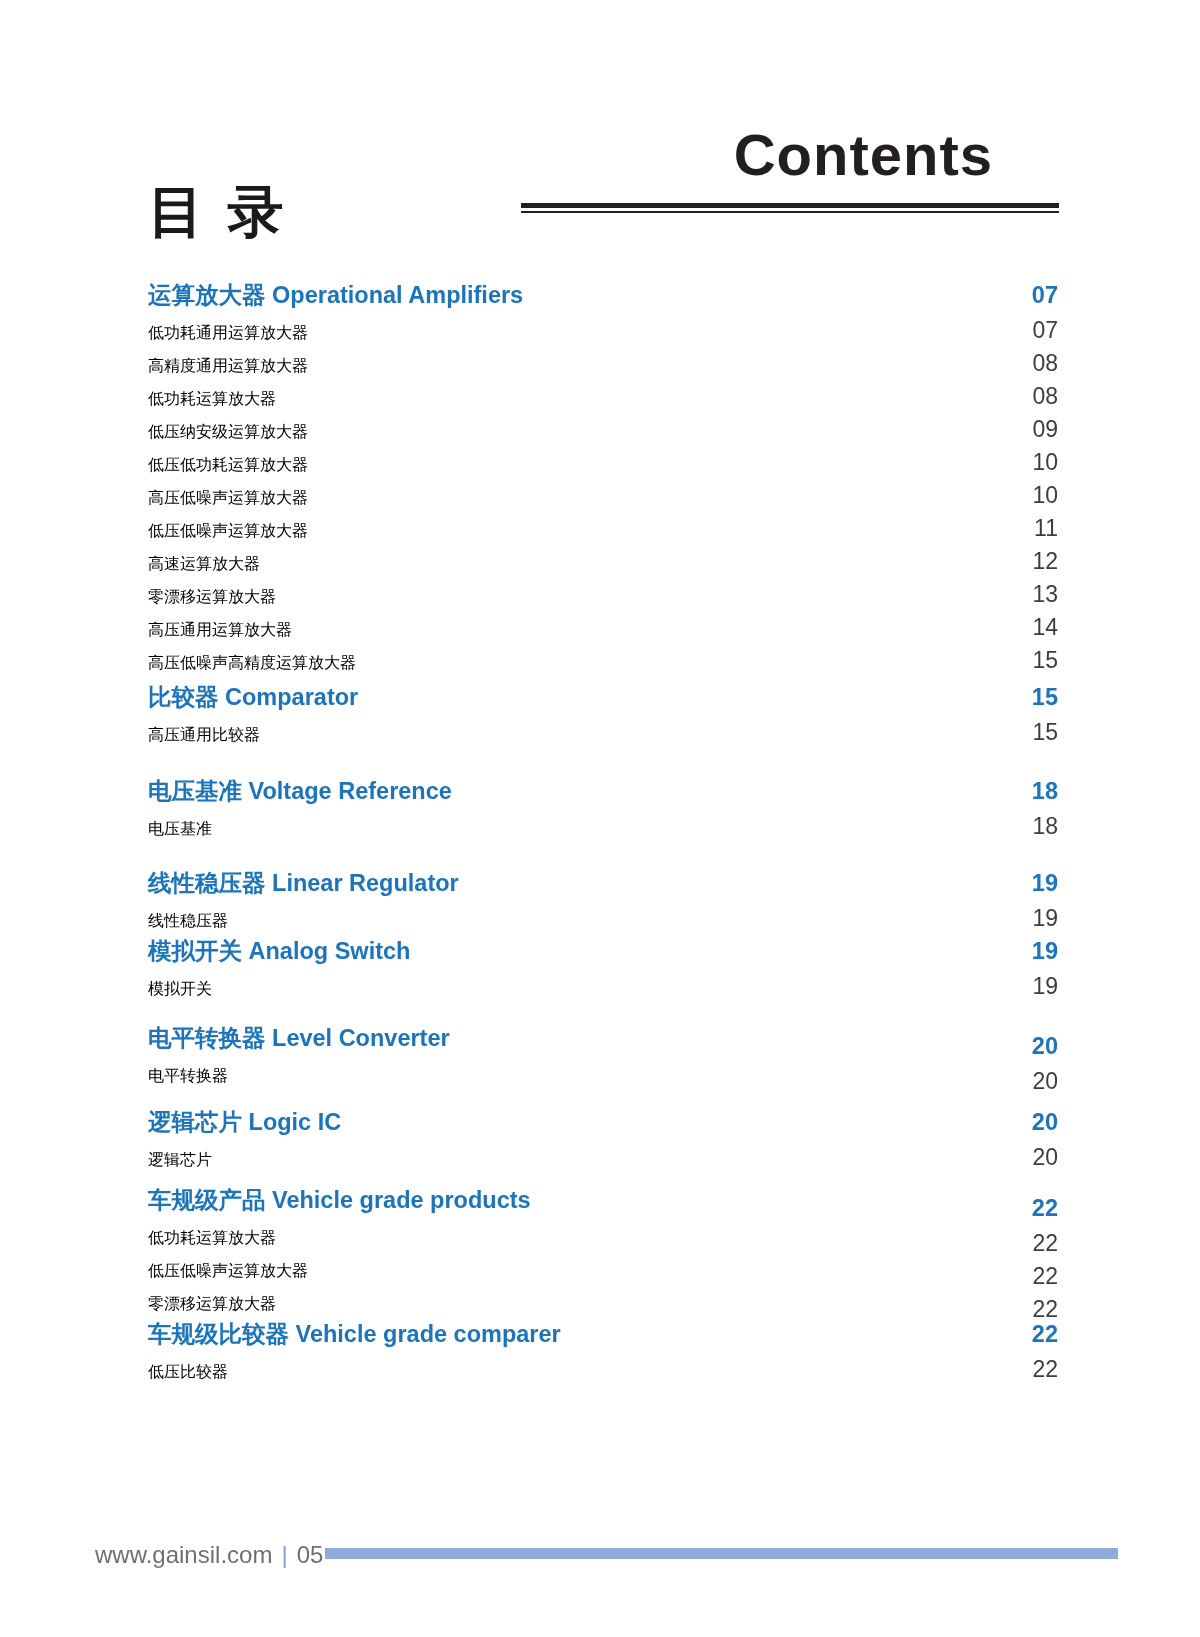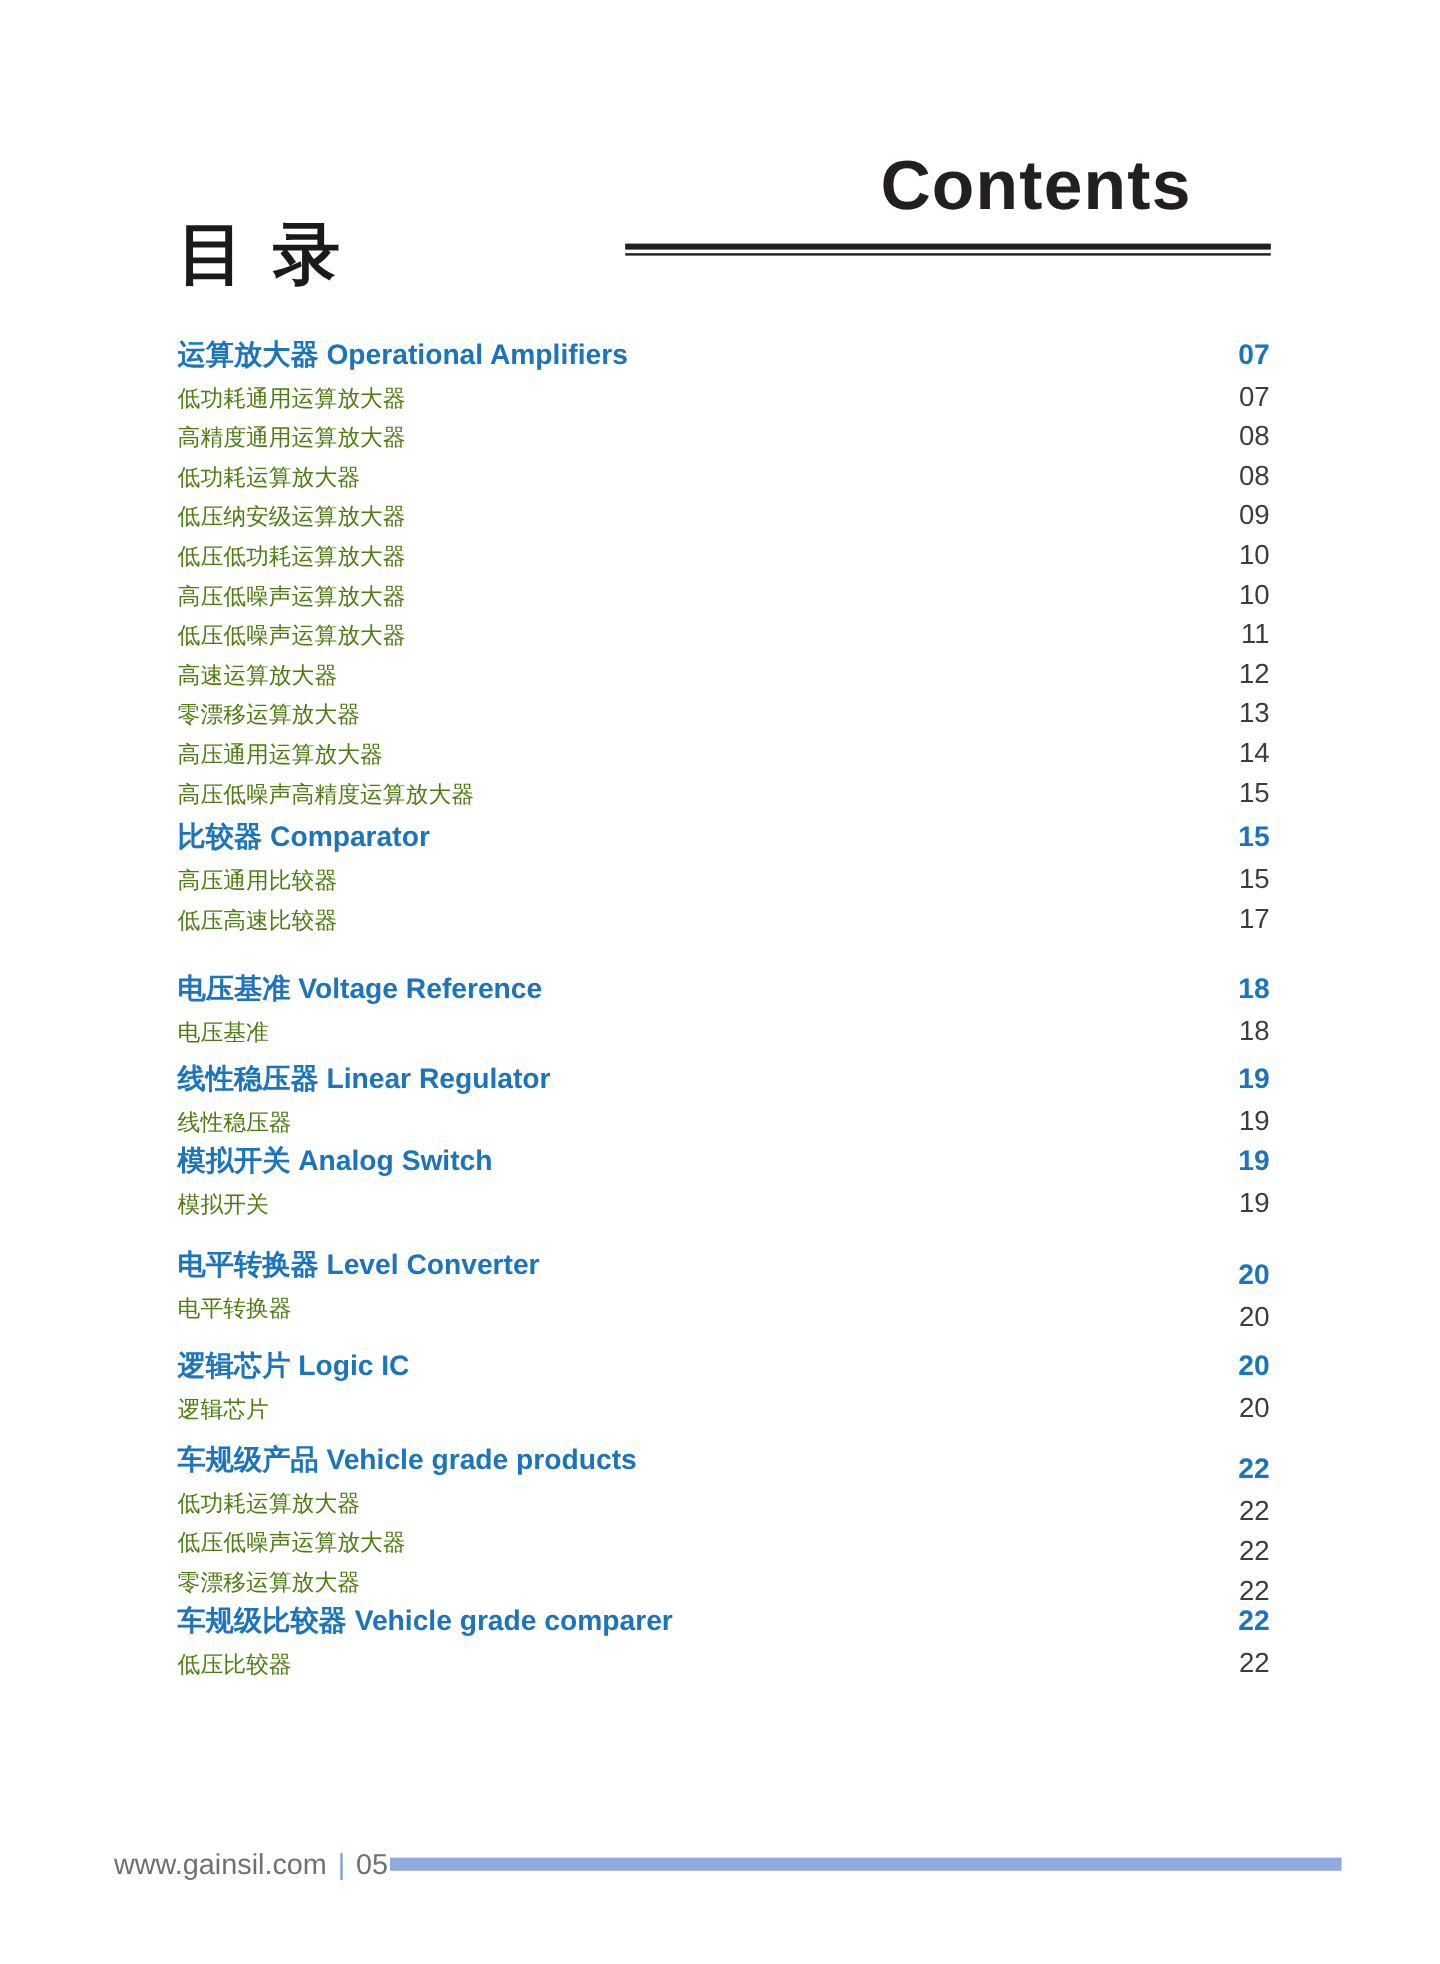--- a/index.html
+++ b/index.html
@@ -23,28 +23,28 @@
     line-height:1.1;
   }
 
   
   .toc { position:absolute; left:148px; top:279px; width:910px; }
   .toc-section { margin:0; }
   .row {
     display:flex; justify-content:space-between; align-items:baseline;
     height:33px; line-height:33px;
   }
-  .row .t { font-size:19px; color:#4d7c0f; white-space:nowrap; }
+  .row .t { font-size:16px; color:#000000; white-space:nowrap; }
   .row .n { font-size:23px; color:#3d3d3d; }
   .row.head { height:33px; margin-bottom:2px; }
   .row.head .t, .row.head .n { color:#1b74bc; font-weight:bold; font-size:23.5px; }
   
   .sec-1 { margin-top:4px; }
   .sec-2 { margin-top:26px; }
-  .sec-3 { margin-top:7px; }
+  .sec-3 { margin-top:24px; }
   .sec-4 { }
   .sec-5 { margin-top:19px; }
   .sec-6 { margin-top:16px; }
   .sec-7 { margin-top:10px; }
   .sec-8 { }
   
   .sec-5 .n, .sec-7 .n { position:relative; top:8px; }
 
   
   .footer-text {
@@ -124,24 +124,20 @@
 
     <div class="toc-section sec-1">
       <div class="row head">
         <span class="t">比较器 Comparator</span>
         <span class="n">15</span>
       </div>
       <div class="row">
         <span class="t">高压通用比较器</span>
         <span class="n">15</span>
       </div>
-      <div class="row">
-        <span class="t">低压高速比较器</span>
-        <span class="n">17</span>
-      </div>
     </div>
 
     <div class="toc-section sec-2">
       <div class="row head">
         <span class="t">电压基准 Voltage Reference</span>
         <span class="n">18</span>
       </div>
       <div class="row">
         <span class="t">电压基准</span>
         <span class="n">18</span>

